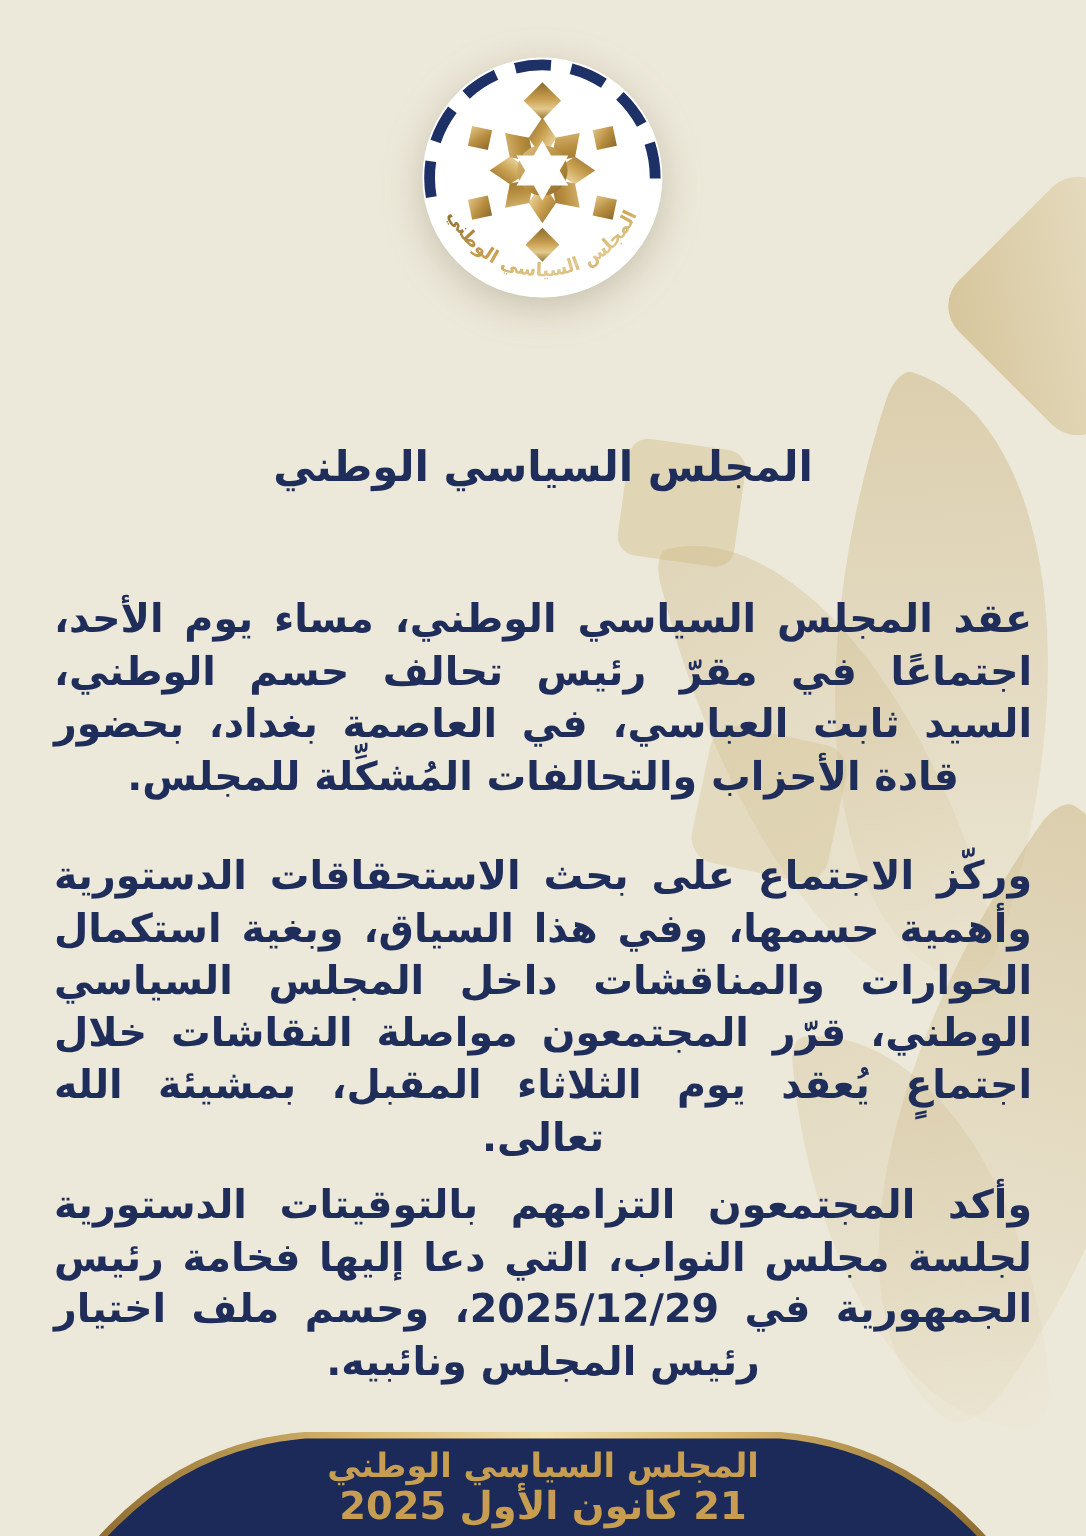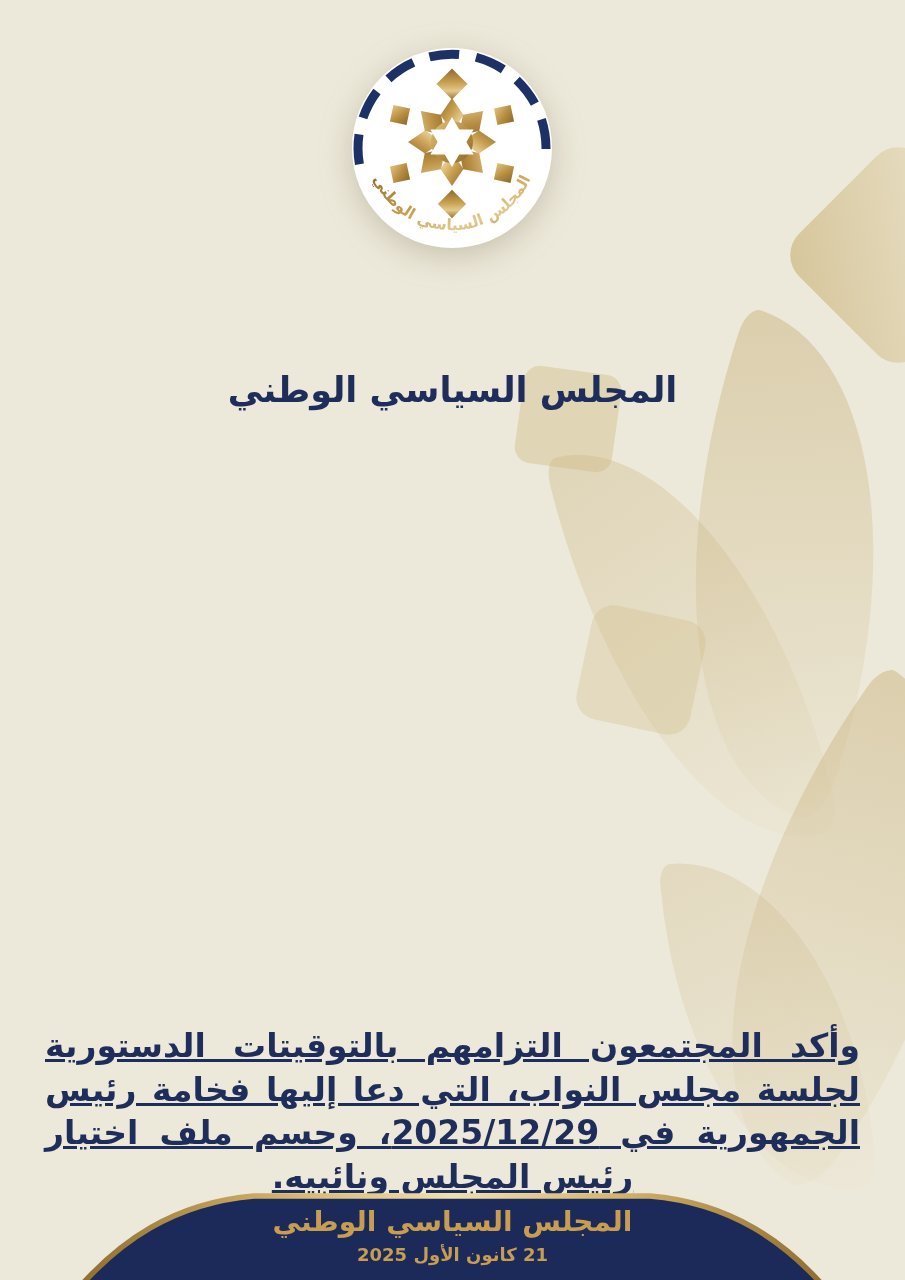--- a/index.html
+++ b/index.html
@@ -49,29 +49,29 @@
   }
   
   .para {
     position: absolute; left: 45px; width: 815px; z-index: 1;
     direction: rtl; unicode-bidi: plaintext;
     text-align: justify; text-align-last: center;
     color: #1F2D5B; font-weight: bold; font-size: 33px; line-height: 43.5px;
   }
   .p1 { top: 494px; }
   .p2 { top: 708px; }
-  .p3 { top: 1024px; text-decoration: underline; }
+  .p3 { top: 982px; }
   
   .footer-svg { position: absolute; left: 0; top: 1183px; width: 905px; height: 97px; z-index: 2; }
   .footer-text {
     position: absolute; left: 0; right: 0; z-index: 3;
     direction: rtl; text-align: center; color: #C69D51;
   }
   .footer-org  { top: 1206px; font-size: 28px; font-weight: bold; line-height: 32px; }
-  .footer-date { top: 1241px; font-size: 18px; font-weight: bold; line-height: 28px; }
+  .footer-date { top: 1241px; font-size: 32px; font-weight: bold; line-height: 28px; }
 </style>
 </head>
 <body>
 
 <div class="page">
 
   <div class="decor d-corner"></div>
   <div class="decor leaf l1"></div>
   <div class="decor leaf l2"></div>
   <div class="decor leaf l3"></div>
@@ -120,20 +120,22 @@
         <textPath href="#ringPath" xlink:href="#ringPath" startOffset="50%" text-anchor="middle">المجلس السياسي الوطني</textPath>
       </text>
     </svg>
   </div>
 
 
   <div class="heading">
     <div>المجلس السياسي الوطني</div>
   </div>
 
+  <div class="para p1">عقد المجلس السياسي الوطني، مساء يوم الأحد، اجتماعًا في مقرّ رئيس تحالف حسم الوطني، السيد ثابت العباسي، في العاصمة بغداد، بحضور قادة الأحزاب والتحالفات المُشكِّلة للمجلس.</div>
+  <div class="para p2">وركّز الاجتماع على بحث الاستحقاقات الدستورية وأهمية حسمها، وفي هذا السياق، وبغية استكمال الحوارات والمناقشات داخل المجلس السياسي الوطني، قرّر المجتمعون مواصلة النقاشات خلال اجتماعٍ يُعقد يوم الثلاثاء المقبل، بمشيئة الله تعالى.</div>
   <div class="para p3">وأكد المجتمعون التزامهم بالتوقيتات الدستورية لجلسة مجلس النواب، التي دعا إليها فخامة رئيس الجمهورية في 2025/12/29، وحسم ملف اختيار رئيس المجلس ونائبيه.</div>
 
   <svg class="footer-svg" viewBox="0 0 905 97">
     <defs>
       <linearGradient id="footGold" x1="0" y1="0" x2="1" y2="0">
         <stop offset="0%" stop-color="#8F6D2F"></stop>
         <stop offset="30%" stop-color="#D9B96F"></stop>
         <stop offset="50%" stop-color="#F0DFAD"></stop>
         <stop offset="70%" stop-color="#D9B96F"></stop>
         <stop offset="100%" stop-color="#8F6D2F"></stop>

